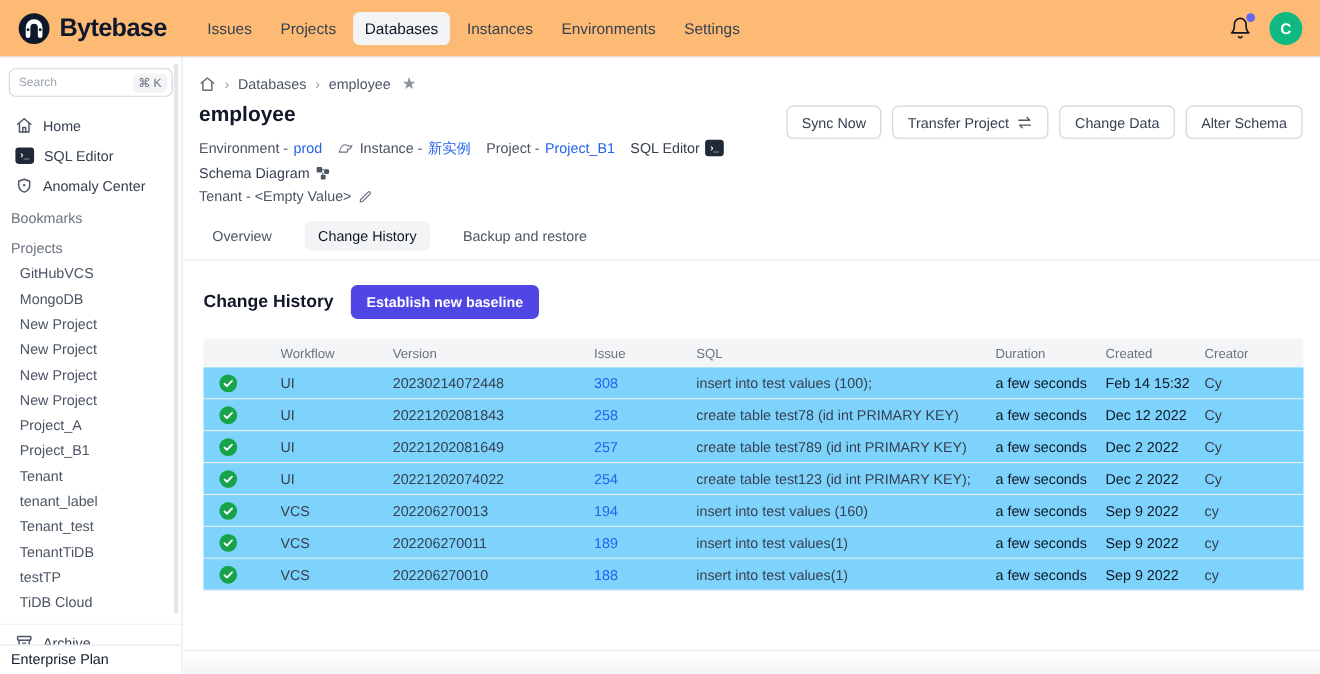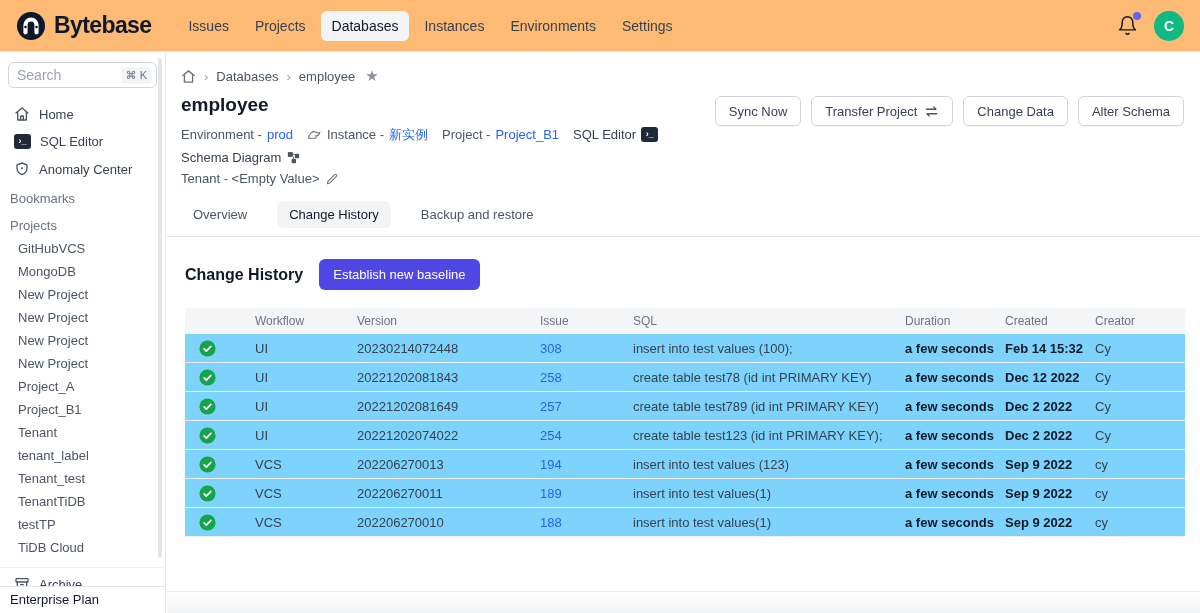--- a/index.html
+++ b/index.html
@@ -22,21 +22,21 @@
   .bell-wrap{position:relative;cursor:pointer}
   .bell-dot{position:absolute;top:-3px;right:-3px;width:8px;height:8px;border-radius:50%}
   .avatar{width:30px;height:30px;border-radius:50%;color:#fff;font-size:14px;font-weight:700;
     display:flex;align-items:center;justify-content:center;cursor:pointer}
 
   
   .sidebar{position:absolute;top:52px;left:0;bottom:0;width:166px;background:#fff;
     border-right:1px solid #e5e7eb;font-size:13px;z-index:4}
   .search-box{margin:10px 8px 12px;display:flex;align-items:center;border:1px solid #d1d5db;
     border-radius:6px;height:26px;padding:0 4px 0 8px;background:#fff}
-  .search-box input{border:none;outline:none;width:100%;min-width:0;font-size:14px;color:#0c4a6e;font-family:"Liberation Sans",sans-serif}
+  .search-box input{border:none;outline:none;width:100%;min-width:0;font-size:11px;color:#0c4a6e;font-family:"Liberation Sans",sans-serif}
   .search-box input::placeholder{color:#9ca3af}
   .kbd{background:#f3f4f6;border-radius:4px;font-size:11px;padding:2px 5px;color:#6b7280;white-space:nowrap}
   .side-item{display:flex;align-items:center;gap:9px;padding:6px 14px;color:#374151;cursor:pointer;font-weight:500}
   .side-section{padding:8px 10px 4px;color:#6b7280}
   .proj-list{display:flex;flex-direction:column}
   .proj-item{padding:4px 6px 4px 18px;color:#4b5563;cursor:pointer;white-space:nowrap;overflow:hidden;text-overflow:ellipsis}
   .archive-row{display:flex;align-items:center;gap:9px;padding:8px 14px;margin-top:8px;
     border-top:1px solid #eef0f3;color:#374151;cursor:pointer;font-weight:500}
   .plan-row{position:absolute;bottom:0;left:0;right:0;border-top:1px solid #e5e7eb;
     padding:5px 10px 6px;color:#111827;font-weight:500;background:#fff}
@@ -57,33 +57,33 @@
   .actions{margin-left:auto;display:flex;gap:10px;padding-top:11px}
   .btn{height:30px;padding:0 13px;border:1px solid #d1d5db;border-radius:6px;background:#fff;
     font-size:13px;color:#374151;display:flex;align-items:center;gap:7px;cursor:pointer;
     box-shadow:0 1px 1px rgba(0,0,0,.04);white-space:nowrap;font-family:"Liberation Sans",sans-serif}
   .tabs{display:flex;gap:18px;padding:10px 16px 8px 14px;border-bottom:1px solid #e5e7eb;margin-top:2px}
   .tab{font-size:13px;color:#4b5563;padding:6px 12px;border-radius:6px;cursor:pointer;white-space:nowrap}
   .tab.active{background:#f3f4f6;color:#111827;font-weight:500}
 
   .section-head{display:flex;align-items:center;gap:16px;padding:22px 20px 16px 18px}
   .section-title{font-size:16px;font-weight:700;color:#111827}
-  .primary-btn{color:#fff;font-size:13px;font-weight:400;padding:8px 14px;border-radius:6px;
+  .primary-btn{color:#fff;font-size:13px;font-weight:700;padding:8px 14px;border-radius:6px;
     border:none;cursor:pointer;font-family:"Liberation Sans",sans-serif}
 
   
   .table{margin:2px 15px 0 18px;font-size:13px}
   .thead,.tr{display:grid;grid-template-columns:70px 102px 183px 93px 272px 100px 90px 1fr;align-items:center}
   .thead{background:#f4f5f7;color:#6b7280;font-size:12px;height:26px;border-radius:3px}
   .th{padding-right:8px;white-space:nowrap;overflow:hidden}
   .tr{height:29px;border-bottom:1px solid #eef0f2;background:#7dd3fc;cursor:pointer}
   .td{padding-right:8px;white-space:nowrap;overflow:hidden;color:#374151}
   .td-status{padding-left:14px}
   .td-issue{color:#2563eb;font-weight:500}
-  .td-strong{color:#111827;font-weight:700}
+  .td-strong{color:#111827;font-weight:400}
   .bottom-shade{position:absolute;left:0;right:0;bottom:0;height:22px;
     background:linear-gradient(#ffffff,#f2f3f4);border-top:1px solid #e8eaec;z-index:1}
 
   .term-icon{display:inline-flex;width:17px;height:15px;background:#1f2937;border-radius:3px;
     color:#fff;font-size:9px;font-weight:700;align-items:center;justify-content:center;
     letter-spacing:0;line-height:1}
 </style>
 </head>
 <body>
 
@@ -341,21 +341,21 @@
         <div class="tr">
     <div class="td td-status">
       <svg width="17" height="17" viewBox="0 0 20 20">
         <circle cx="10" cy="10" r="9.5" fill="#16a34a"></circle>
         <path d="M6 10.4l2.6 2.6L14 7.4" stroke="#fff" stroke-width="2" fill="none" stroke-linecap="round" stroke-linejoin="round"></path>
       </svg>
     </div>
     <div class="td">VCS</div>
     <div class="td">202206270013</div>
     <div class="td td-issue">194</div>
-    <div class="td">insert into test values (123)</div>
+    <div class="td">insert into test values (160)</div>
     <div class="td td-strong">a few seconds</div>
     <div class="td td-strong">Sep 9 2022</div>
     <div class="td">cy</div>
   </div>
         <div class="tr">
     <div class="td td-status">
       <svg width="17" height="17" viewBox="0 0 20 20">
         <circle cx="10" cy="10" r="9.5" fill="#16a34a"></circle>
         <path d="M6 10.4l2.6 2.6L14 7.4" stroke="#fff" stroke-width="2" fill="none" stroke-linecap="round" stroke-linejoin="round"></path>
       </svg>

